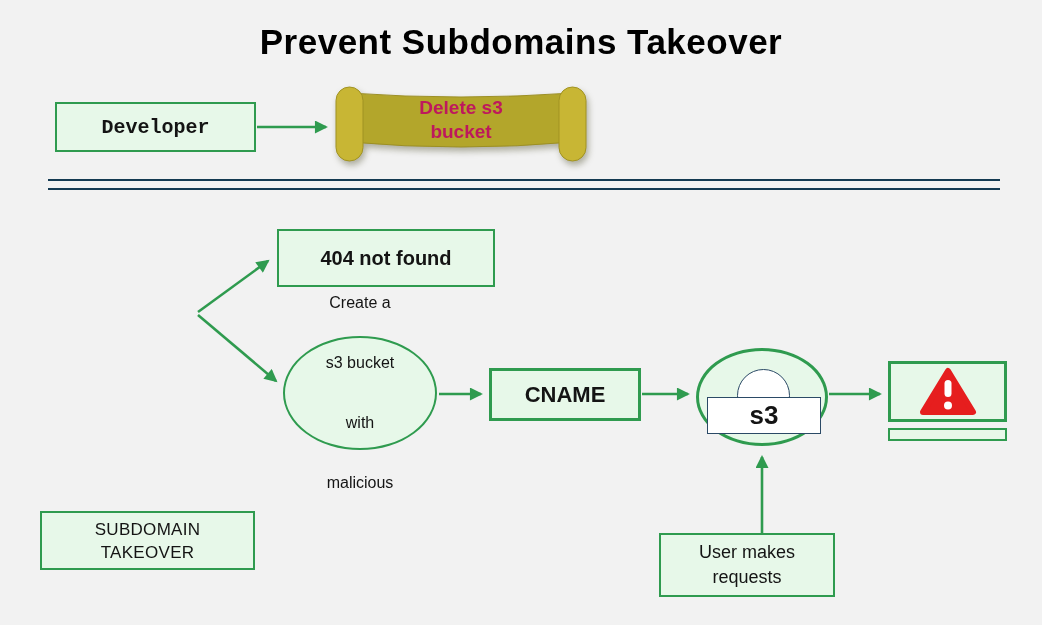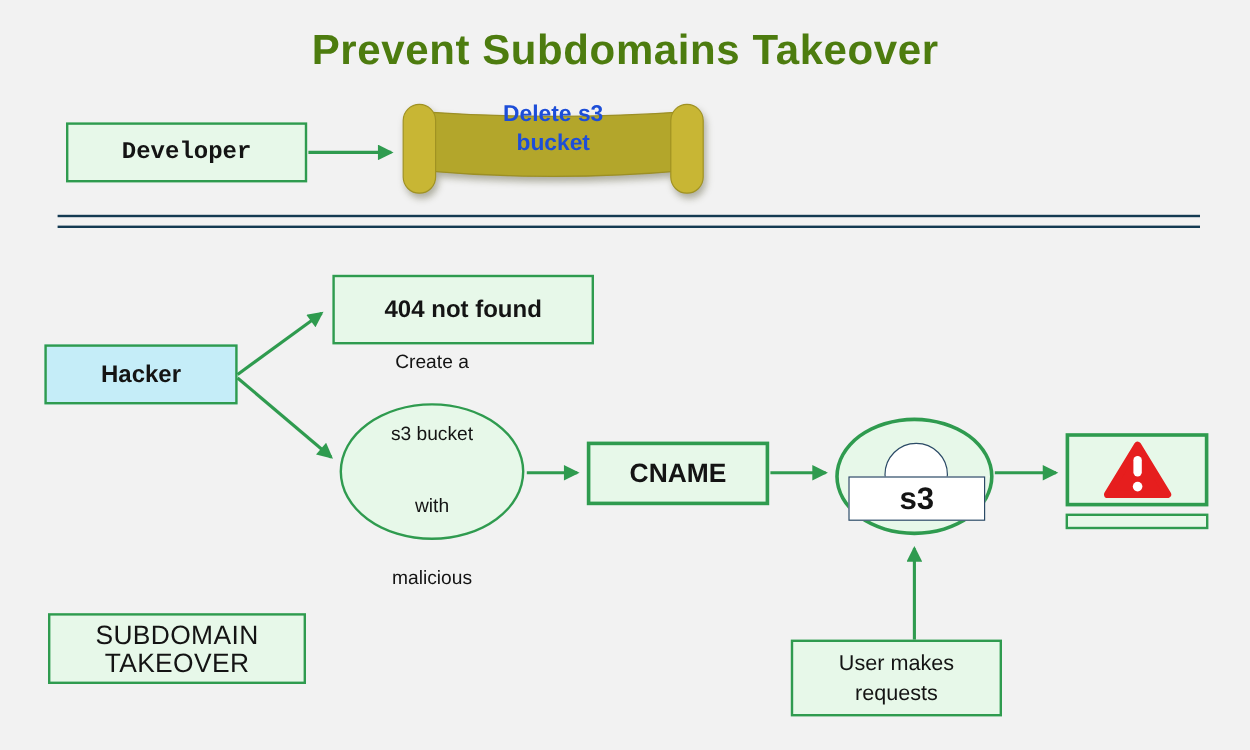--- a/index.html
+++ b/index.html
@@ -1,49 +1,49 @@
 <!DOCTYPE html>
 <html><head>
 <meta charset="utf-8">
 <style>
   html,body{margin:0;padding:0;}
   body{background:#f2f2f2;font-family:"Liberation Sans",sans-serif;}
   .canvas{position:relative;width:1042px;height:625px;background:#f2f2f2;overflow:hidden;}
 
   .title{position:absolute;left:0;top:22px;width:100%;margin:0;text-align:center;
-         font-size:35px;font-weight:bold;color:#4d7c0f;letter-spacing:.5px;}
+         font-size:35px;font-weight:bold;color:#000000;letter-spacing:.5px;}
 
   .node{position:absolute;box-sizing:border-box;display:flex;flex-direction:column;
         align-items:center;justify-content:center;text-align:center;
         border:2.5px solid #2f9b4f;background:#e7f8e9;color:#141414;}
   .bold{font-weight:bold;}
 
   .developer{left:55px;top:102px;width:201px;height:50px;font-size:20px;font-family:Liberation Mono, monospace;}
   .notfound{left:277px;top:229px;width:218px;height:58px;font-size:20px;}
   .hacker{left:37px;top:287px;width:161px;height:50px;background:#c5edf8;font-size:20px;}
   .cname{left:489px;top:368px;width:152px;height:53px;font-size:22px;border-width:3px;}
   .userbox{left:659px;top:533px;width:176px;height:64px;font-size:18px;line-height:25px;}
-  .subdomain{left:40px;top:511px;width:215px;height:59px;font-size:22px;line-height:23px;letter-spacing:.3px;}
+  .subdomain{left:40px;top:511px;width:215px;height:59px;font-size:17px;line-height:23px;letter-spacing:.3px;}
   .create-ellipse{left:283px;top:336px;width:154px;height:114px;border-radius:50%;
                   font-size:16px;line-height:20px;gap:40px;}
 
   .s3-ellipse{left:696px;top:348px;width:132px;height:98px;border-radius:50%;border-width:3px;}
   .s3-circle{position:absolute;left:38px;top:18px;width:53px;height:53px;border-radius:50%;
              background:#fff;border:1.5px solid #2b4a66;box-sizing:border-box;}
   .s3-rect{position:absolute;left:8px;top:46px;width:114px;height:37px;background:#fff;
            border:1.6px solid #2b4a66;box-sizing:border-box;display:flex;align-items:center;
            justify-content:center;font-size:26px;font-weight:bold;color:#141414;}
 
   .monitor-screen{left:888px;top:361px;width:119px;height:61px;border-width:3px;}
   .monitor-base{left:888px;top:428px;width:119px;height:13px;border-width:2.5px;}
 
   .scroll-svg{position:absolute;left:332px;top:80px;
               filter:drop-shadow(2px 4px 3px rgba(90,90,60,.45));}
-  .scroll-text{position:absolute;left:350px;top:84px;width:222px;text-align:center;
-               font-size:19px;font-weight:bold;color:#1d4ed8;line-height:24px;}
+  .scroll-text{position:absolute;left:350px;top:96px;width:222px;text-align:center;
+               font-size:19px;font-weight:bold;color:#be185d;line-height:24px;}
 
   .sep{position:absolute;left:48px;width:952px;height:2px;background:#143a52;}
 
   .arrows{position:absolute;left:0;top:0;pointer-events:none;}
 </style>
 </head>
 <body>
 
 <div class="canvas">
 
@@ -65,23 +65,20 @@
     <div>bucket</div>
   </div>
 
   <div class="sep" style="top:179px;"></div>
   <div class="sep" style="top:188px;"></div>
 
   <div class="node bold notfound">
     <span>404 not found</span>
   </div>
 
-  <div class="node bold hacker">
-    <span>Hacker</span>
-  </div>
 
   <div class="node create-ellipse">
     <div>Create a</div>
     <div>s3 bucket</div>
     <div>with</div>
     <div>malicious</div>
   </div>
 
   <div class="node bold cname">
     <span>CNAME</span>

